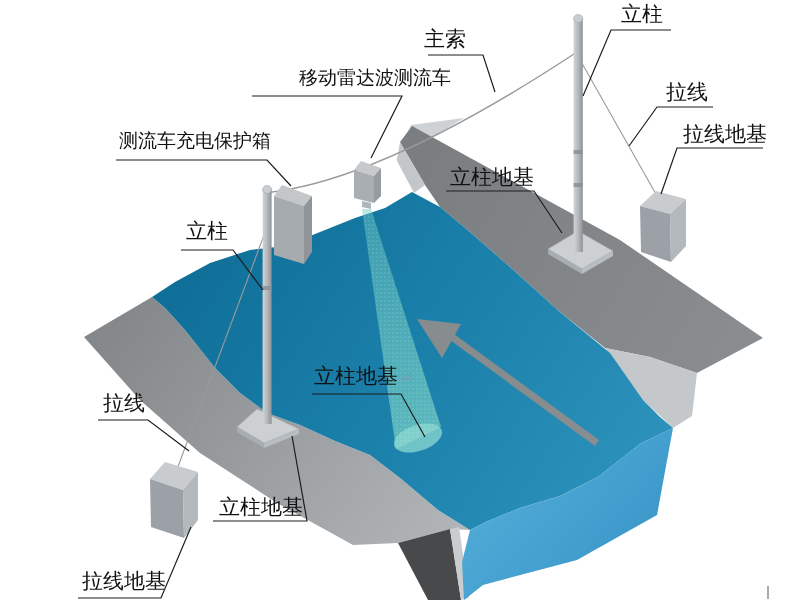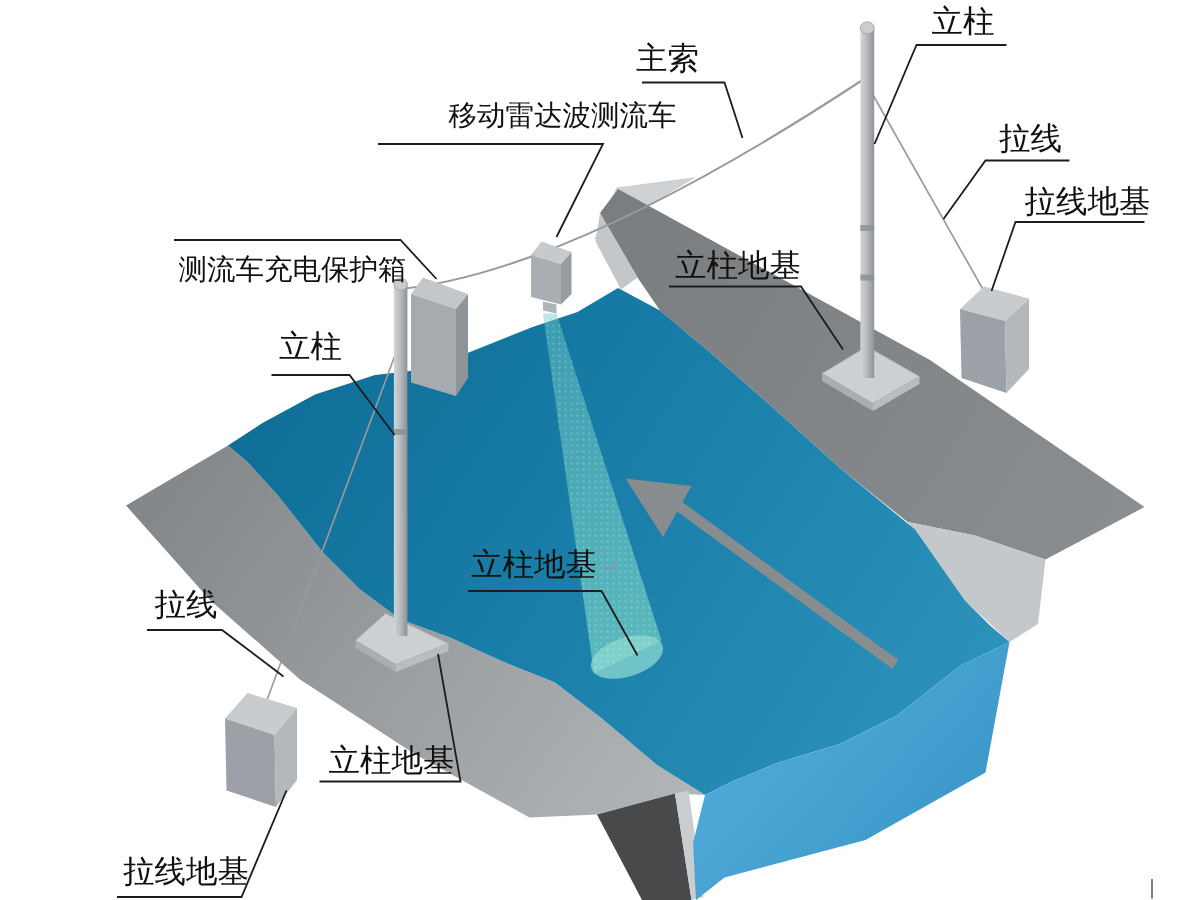--- a/index.html
+++ b/index.html
@@ -15,21 +15,21 @@
     letter-spacing:0px;
   }
   .lbl.small{font-size:19px;}
   .pmark{font-size:17px;color:#8494b5;opacity:.85;padding-left:1px;}
   
   #lbl-radar-car{left:255px;top:68px;margin-left:44px;}
   #lbl-main-cable{left:424px;top:28px;}
   #lbl-pillar-right{left:621px;top:3px;}
   #lbl-guy-wire-right{left:666px;top:81px;}
   #lbl-guy-anchor-right{left:683px;top:123px;}
-  #lbl-charge-box{left:119px;top:131px;margin-top:40px;}
+  #lbl-charge-box{left:119px;top:131px;}
   #lbl-pillar-left{left:186px;top:220px;}
   #lbl-pillar-foundation-right{left:450px;top:166px;}
   #lbl-surface-velocity{left:314px;top:365px;}
   #lbl-pillar-foundation-left{left:219px;top:496px;}
   #lbl-guy-wire-left{left:103px;top:392px;}
   #lbl-guy-anchor-left{left:82px;top:570px;}
 </style>
 </head>
 <body>
 

